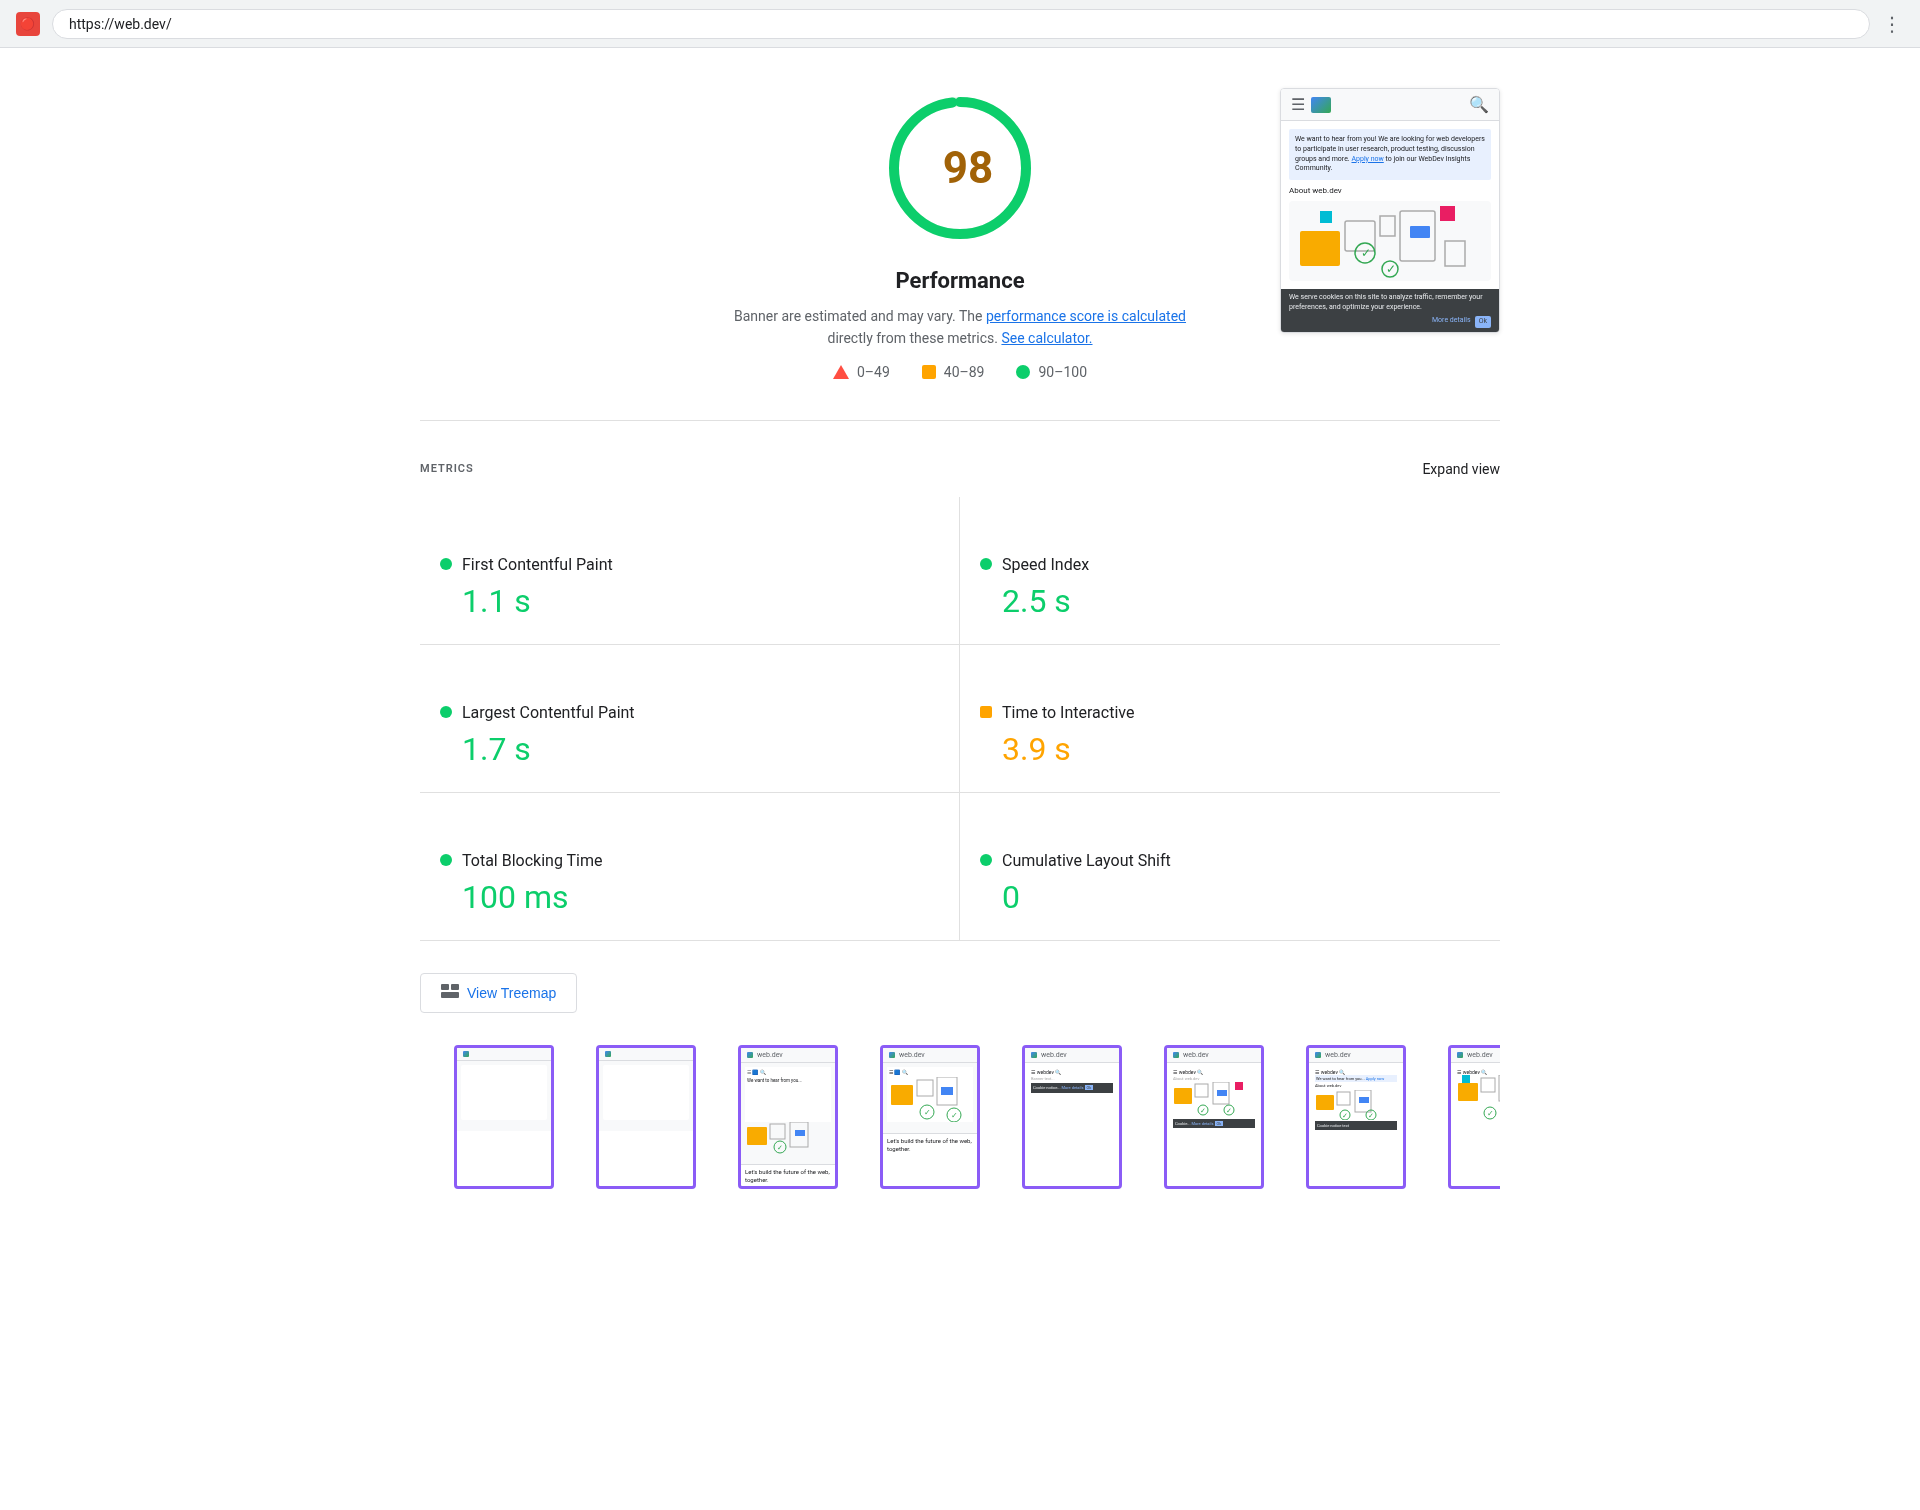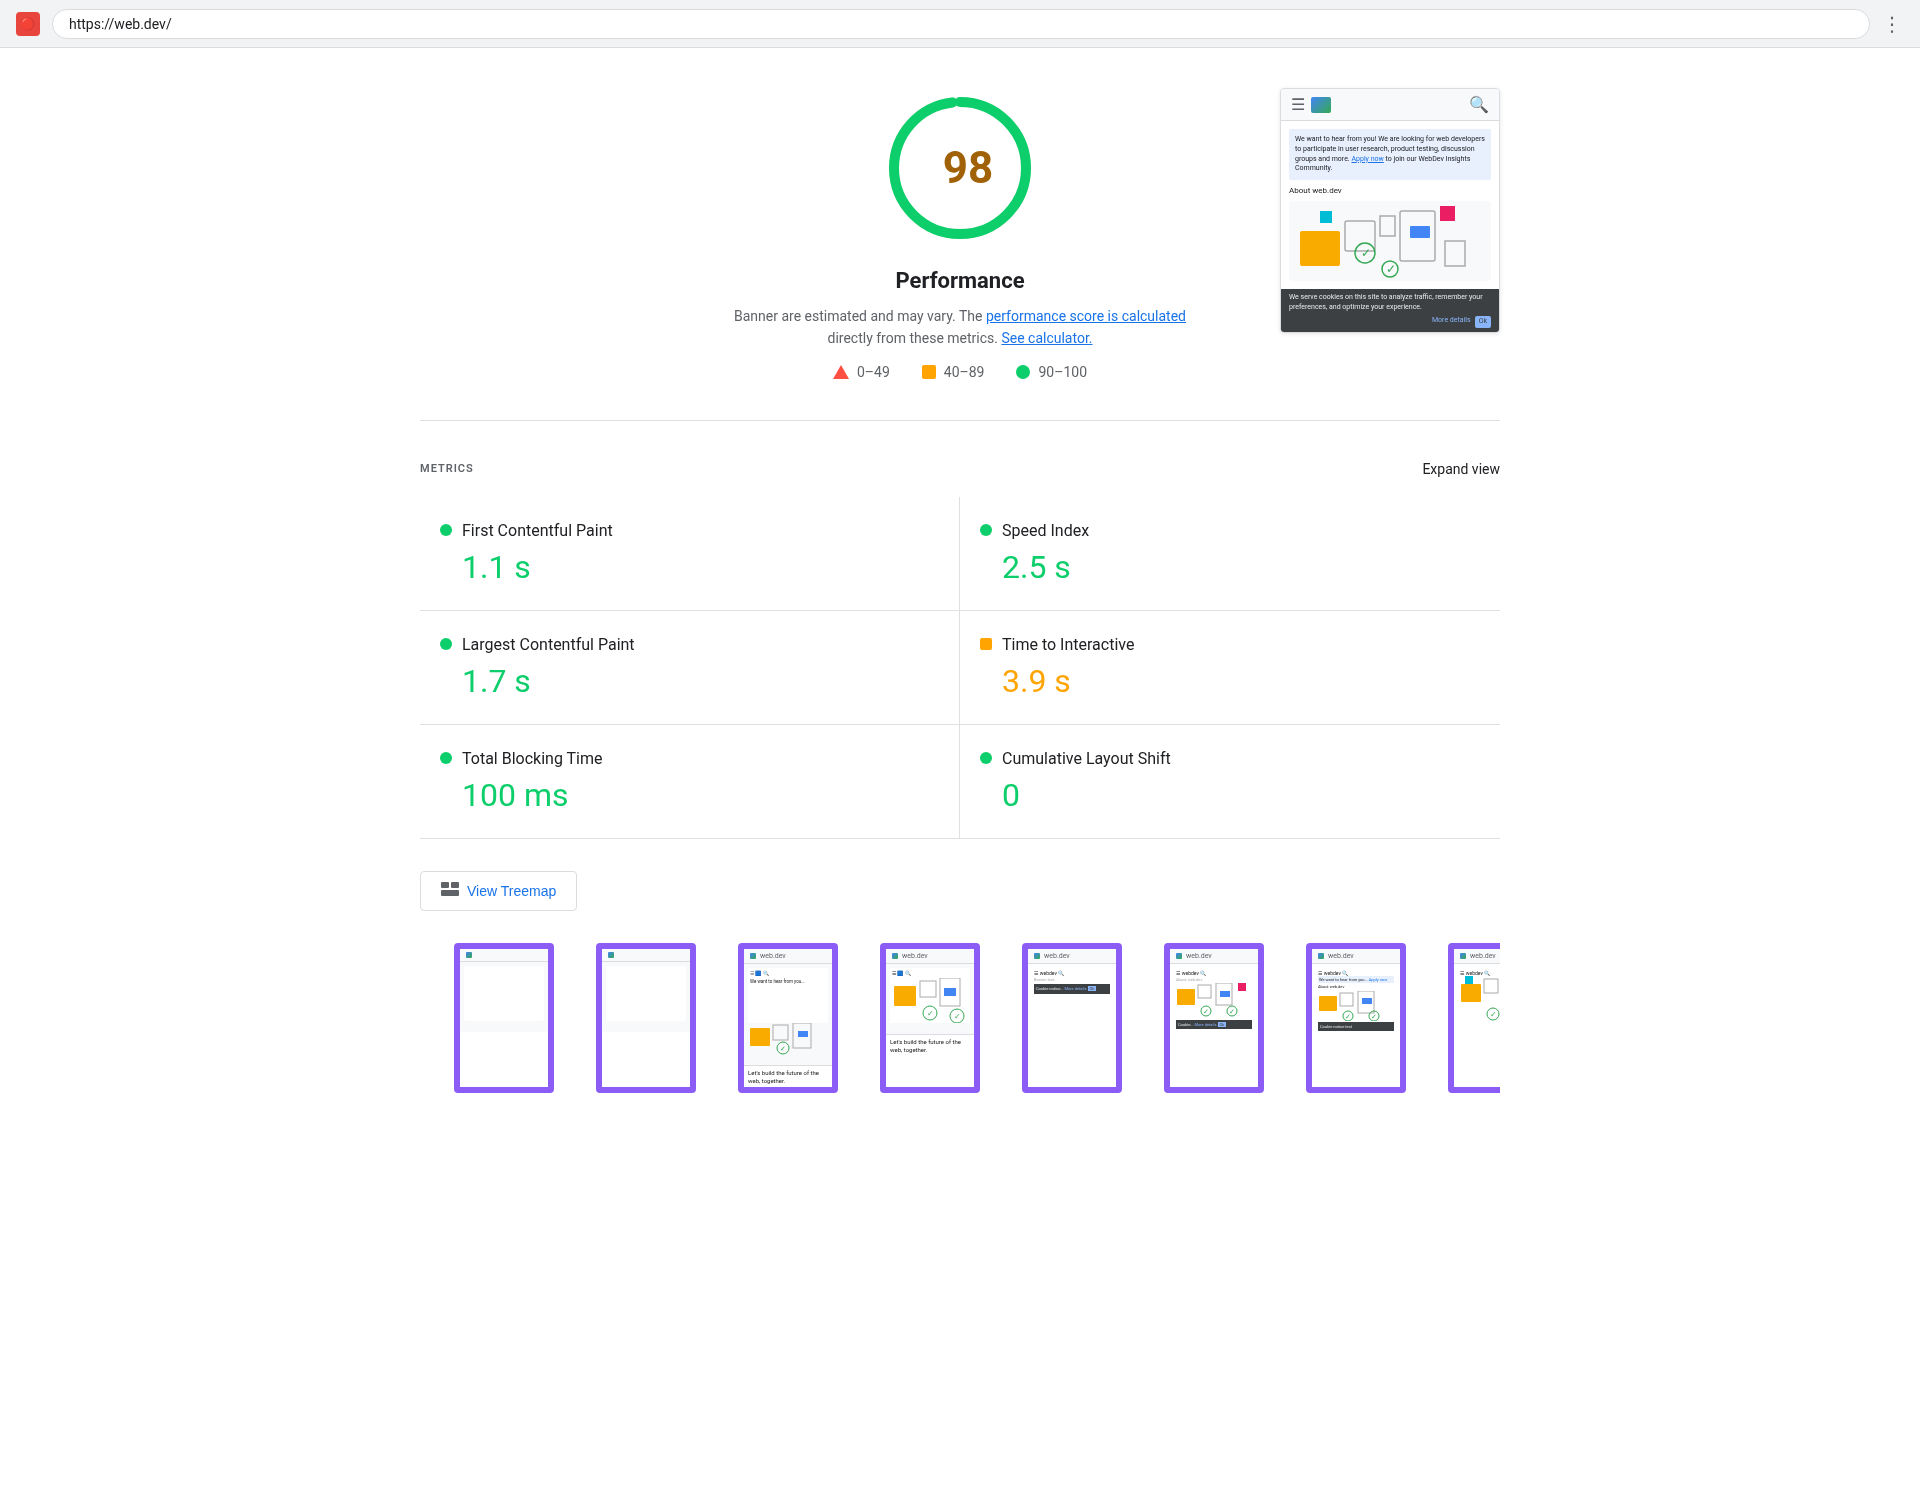--- a/index.html
+++ b/index.html
@@ -265,20 +265,21 @@
       border-bottom: 1px solid #e0e0e0;
     }
     .metric-item:nth-child(odd) {
       border-right: 1px solid #e0e0e0;
     }
     .metric-name-row {
       display: flex;
       align-items: center;
       gap: 10px;
       margin-bottom: 8px;
+      margin-top: 34px;
     }
     .metric-dot-green {
       width: 12px;
       height: 12px;
       background: #0cce6b;
       border-radius: 50%;
       flex-shrink: 0;
     }
     .metric-dot-orange {
       width: 12px;
@@ -334,21 +335,21 @@
     }
     .filmstrip-container {
       display: flex;
       gap: 8px;
       overflow-x: auto;
       padding-bottom: 8px;
     }
     .filmstrip-frame {
       flex-shrink: 0;
       width: 100px;
-      border: 6px solid #8b5cf6;
+      border: 3px solid #8b5cf6;
       border-radius: 4px;
       overflow: hidden;
       background: #fff;
       margin-left: 34px;
     }
     .filmstrip-frame-header {
       background: #f8f9fa;
       border-bottom: 1px solid #dadce0;
       padding: 3px 6px;
       display: flex;

